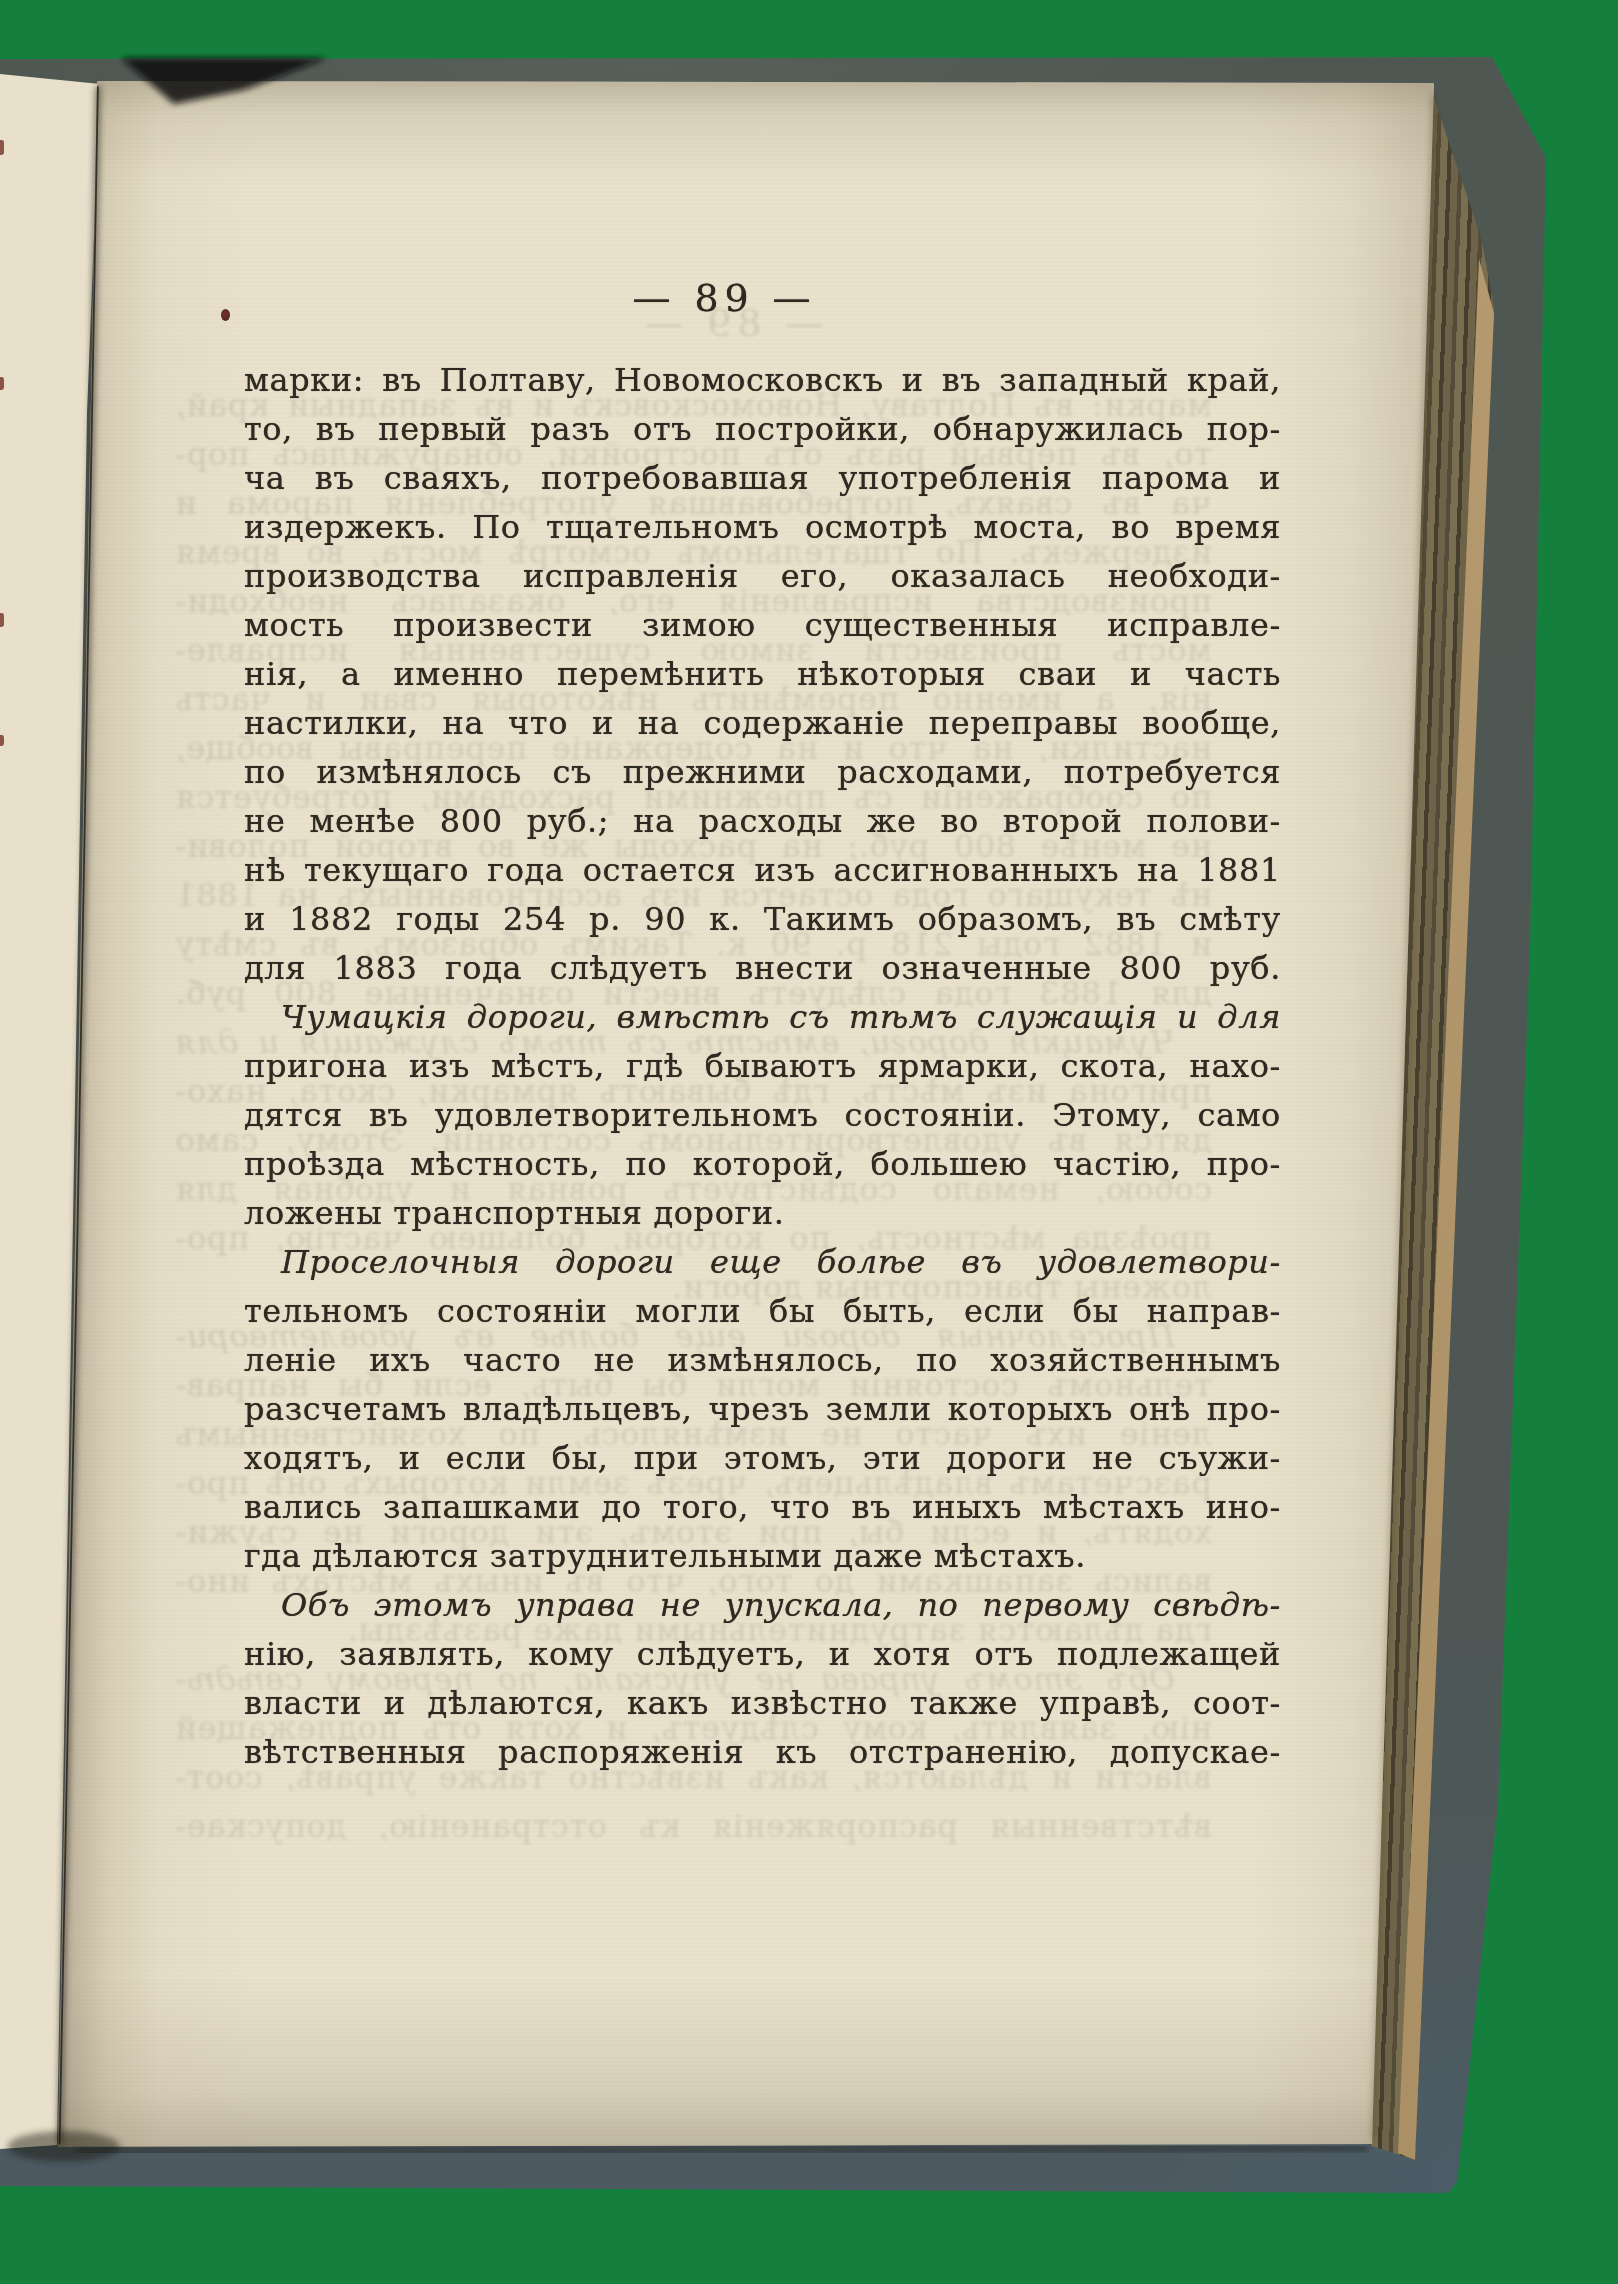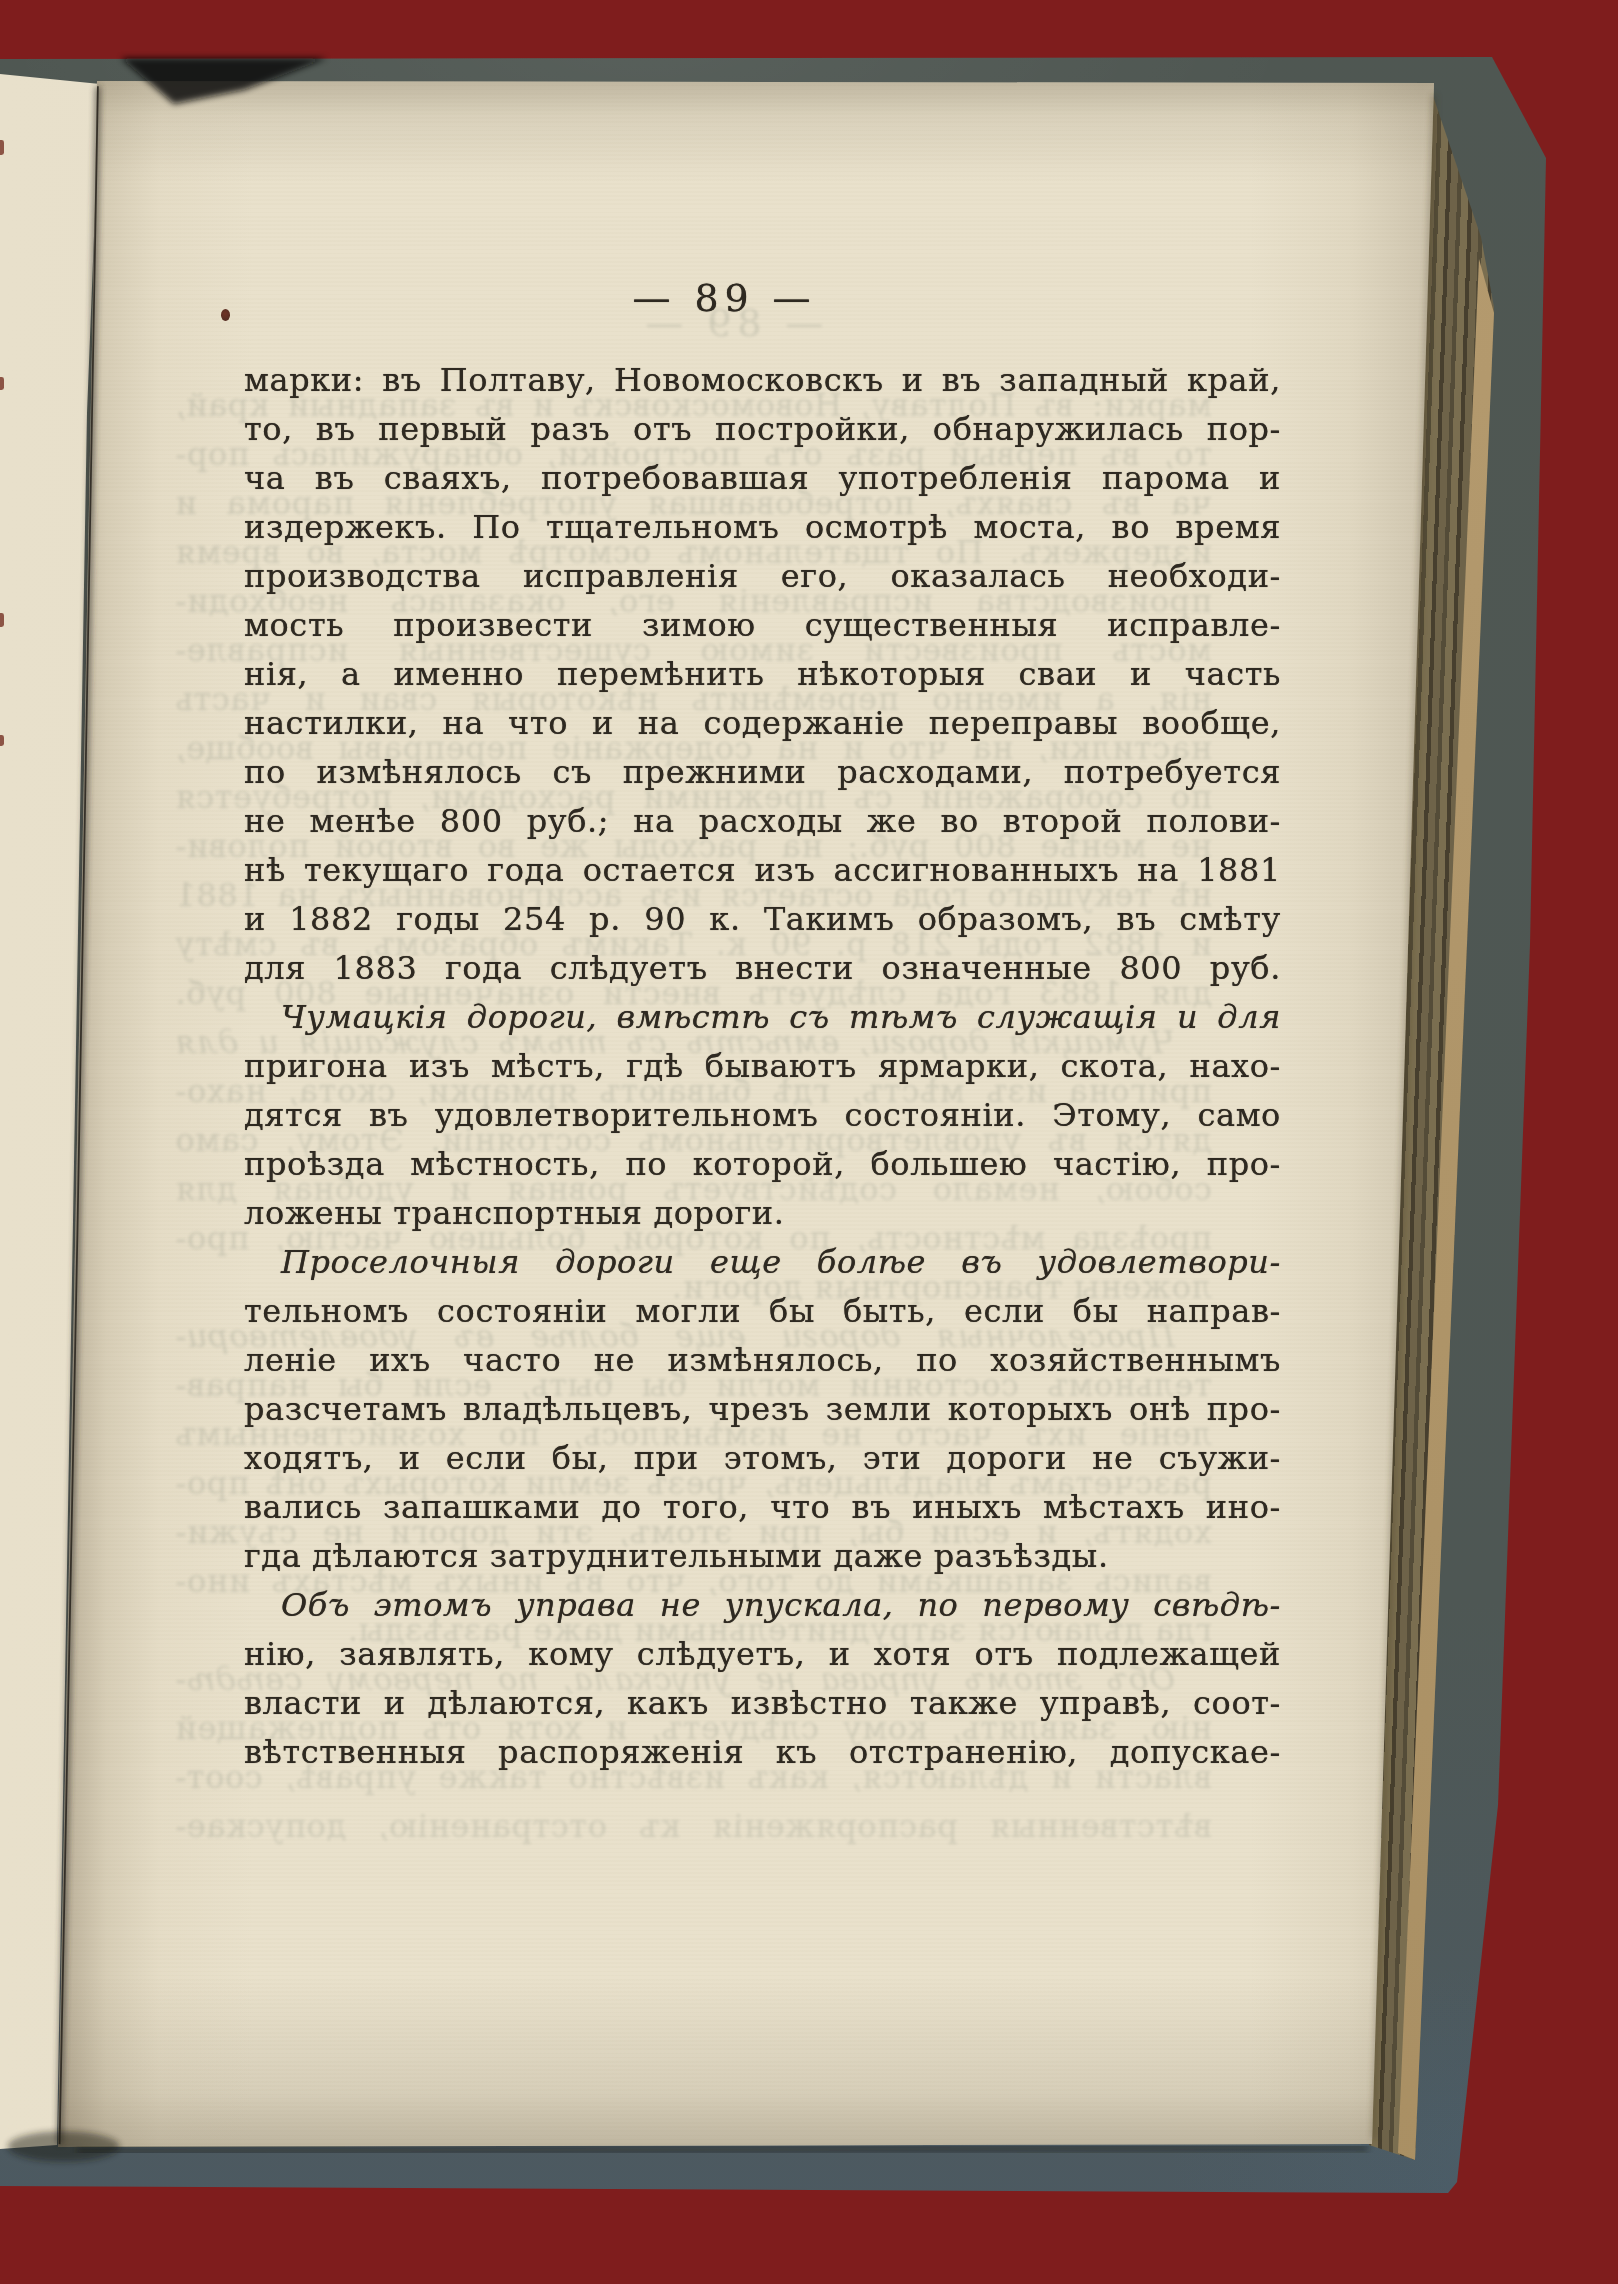--- a/index.html
+++ b/index.html
@@ -1,16 +1,16 @@
 <!DOCTYPE html>
 <html style="font-size:9.4px"><head>
 <meta charset="utf-8">
 <style>
   html,body{margin:0;padding:0;background:#070706;}
-  .stage{position:relative;width:1618px;height:2284px;overflow:hidden;background:#7f1d1d;
+  .stage{position:relative;width:1618px;height:2284px;overflow:hidden;background:#15803d;
          font-family:"DejaVu Serif","Liberation Serif",serif;}
 
   
   .cover{position:absolute;inset:0;
     background:
       radial-gradient(944px 295px at 40% 2%, rgba(255,255,255,.05), transparent 70%),
       radial-gradient(531px 295px at 95% 95%, rgba(70,110,140,.18), transparent 70%),
       linear-gradient(180deg,#4f5752 0%,#4e5754 70%,#4c5a63 100%);
     clip-path:polygon(0 59px,1492px 57px,1546px 158px,1530px 944px,1498px 1805px,
                       1457px 2182px,1448px 2193px,0 2186px);}
@@ -131,21 +131,21 @@
         <div class="line">пригона изъ мѣстъ, гдѣ бываютъ ярмарки, скота, нахо-</div>
         <div class="line">дятся въ удовлетворительномъ состояніи. Этому, само</div>
         <div class="line">проѣзда мѣстность, по которой, большею частію, про-</div>
         <div class="line left-last">ложены транспортныя дороги.</div>
         <div class="line indent">Проселочныя дороги еще болѣе въ удовлетвори-</div>
         <div class="line">тельномъ состояніи могли бы быть, если бы направ-</div>
         <div class="line">леніе ихъ часто не измѣнялось, по хозяйственнымъ</div>
         <div class="line">разсчетамъ владѣльцевъ, чрезъ земли которыхъ онѣ про-</div>
         <div class="line">ходятъ, и если бы, при этомъ, эти дороги не съужи-</div>
         <div class="line">вались запашками до того, что въ иныхъ мѣстахъ ино-</div>
-        <div class="line left-last">гда дѣлаются затруднительными даже разъѣзды.</div>
+        <div class="line left-last">гда дѣлаются затруднительными даже мѣстахъ.</div>
         <div class="line indent">Объ этомъ управа не упускала, по первому свѣдѣ-</div>
         <div class="line">нію, заявлять, кому слѣдуетъ, и хотя отъ подлежащей</div>
         <div class="line">власти и дѣлаются, какъ извѣстно также управѣ, соот-</div>
         <div class="line">вѣтственныя распоряженія къ отстраненію, допускае-</div>
       </div>
 
     <div class="ink-spot"></div>
   </div>
 
   <svg class="details" width="1618" height="2284" viewBox="0 0 2744 3873">

